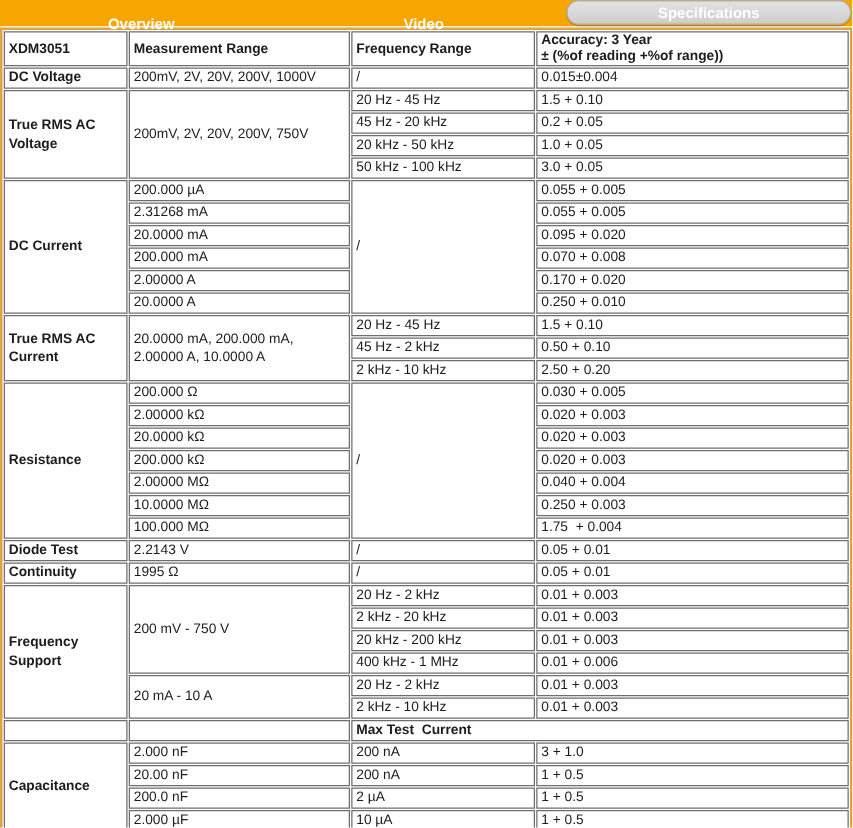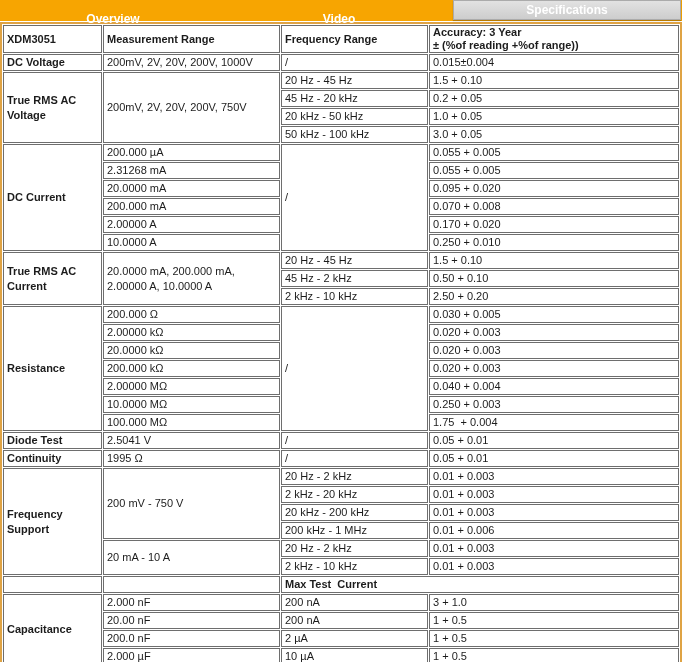--- a/index.html
+++ b/index.html
@@ -25,21 +25,21 @@
     font-size: 12px;
     font-weight: bold;
     cursor: pointer;
     position: relative;
     white-space: nowrap;
     margin-top: 16px;
   }
   .tab.active {
     background: linear-gradient(#e2e2e2, #cdcdcd);
     border: 1px solid var(--pill-border, #ababab);
-    border-radius: 0;
+    border-radius: 10px;
     margin: 0 1px 1px 1px;
     box-shadow: 0 1px 1px rgba(0,0,0,0.25);
   }
   
   .table-wrap { width: 682px; margin-top: 1px; }
   table {
     width: 682px;
     border-collapse: separate;
     border-spacing: 1px;
     border: 2px solid var(--frame, #DFA344);
@@ -129,21 +129,21 @@
         </tr>
         <tr>
           <td>200.000 mA</td>
           <td>0.070 + 0.008</td>
         </tr>
         <tr>
           <td>2.00000 A</td>
           <td>0.170 + 0.020</td>
         </tr>
         <tr>
-          <td>10.0000 A</td>
+          <td>20.0000 A</td>
           <td>0.250 + 0.010</td>
         </tr>
         <tr>
           <td rowspan="3" class="b">True RMS AC Current</td>
           <td rowspan="3">20.0000 mA, 200.000 mA,
 2.00000 A, 10.0000 A</td>
           <td>20 Hz - 45 Hz</td>
           <td>1.5 + 0.10</td>
         </tr>
         <tr>
@@ -179,21 +179,21 @@
         <tr>
           <td>10.0000 MΩ</td>
           <td>0.250 + 0.003</td>
         </tr>
         <tr>
           <td>100.000 MΩ</td>
           <td>1.75  + 0.004</td>
         </tr>
         <tr>
           <td class="b">Diode Test</td>
-          <td>2.5041 V</td>
+          <td>2.2143 V</td>
           <td>/</td>
           <td>0.05 + 0.01</td>
         </tr>
         <tr>
           <td class="b">Continuity</td>
           <td>1995 Ω</td>
           <td>/</td>
           <td>0.05 + 0.01</td>
         </tr>
         <tr>
@@ -205,21 +205,21 @@
         </tr>
         <tr>
           <td>2 kHz - 20 kHz</td>
           <td>0.01 + 0.003</td>
         </tr>
         <tr>
           <td>20 kHz - 200 kHz</td>
           <td>0.01 + 0.003</td>
         </tr>
         <tr>
-          <td>200 kHz - 1 MHz</td>
+          <td>400 kHz - 1 MHz</td>
           <td>0.01 + 0.006</td>
         </tr>
         <tr>
           <td rowspan="2">20 mA - 10 A</td>
           <td>20 Hz - 2 kHz</td>
           <td>0.01 + 0.003</td>
         </tr>
         <tr>
           <td>2 kHz - 10 kHz</td>
           <td>0.01 + 0.003</td>

